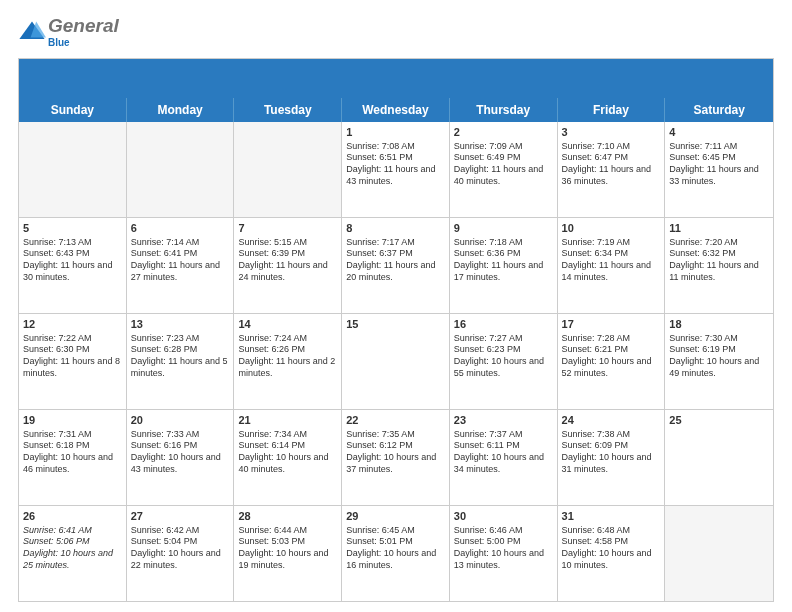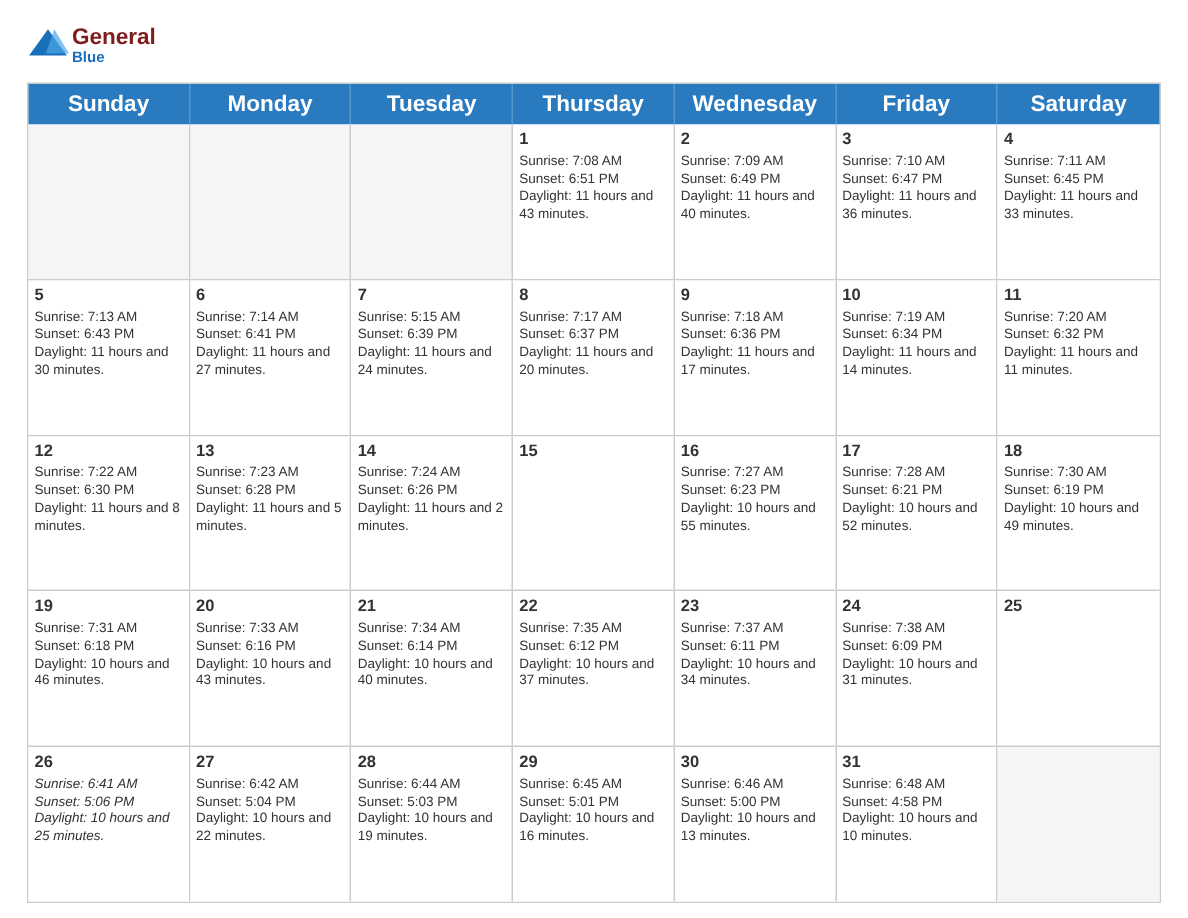--- a/index.html
+++ b/index.html
@@ -52,25 +52,26 @@
       flex-direction: column;
       border: 1px solid #ccc;
     }
     .cal-header-row {
       display: grid;
       grid-template-columns: repeat(7, 1fr);
       background: #2a7abf;
     }
     .cal-header-cell {
       color: #fff;
-      font-size: 15px;
+      font-size: 12px;
       font-weight: bold;
       text-align: center;
       padding: 5px 2px;
       border-right: 1px solid #5599cc;
+      margin-top: 39px;
     }
     .cal-header-cell:last-child { border-right: none; }
     .cal-body {
       flex: 1;
       display: flex;
       flex-direction: column;
     }
     .cal-row {
       display: grid;
       grid-template-columns: repeat(7, 1fr);
@@ -107,37 +108,37 @@
 <div class="page">
   <div class="header">
     <div class="logo">
       <div>
         <svg class="logo-icon" viewBox="0 0 40 40">
           <polygon points="20,5 38,30 2,30" fill="#1a6fba"></polygon>
           <polygon points="26,5 40,28 18,28" fill="#4da6e8" opacity="0.7"></polygon>
         </svg>
       </div>
       <div>
-        <div style="font-size:15px;font-weight:bold;color:#7f1d1d;line-height:1.1;">General</div>
+        <div style="font-size:19px;font-weight:bold;color:#737373;line-height:1.1;font-style:italic;">General</div>
         <div style="font-size:10px;font-weight:bold;color:#1a6fba;line-height:1.1;">Blue</div>
       </div>
     </div>
     <div class="title-block">
       <div class="month-title"></div>
       <div class="location"></div>
     </div>
   </div>
 
   <div class="calendar">
     <div class="cal-header-row" id="cal-header">
         <div class="cal-header-cell">Sunday</div>
         <div class="cal-header-cell">Monday</div>
         <div class="cal-header-cell">Tuesday</div>
+        <div class="cal-header-cell">Wednesday</div>
         <div class="cal-header-cell">Thursday</div>
-        <div class="cal-header-cell">Wednesday</div>
         <div class="cal-header-cell">Friday</div>
         <div class="cal-header-cell">Saturday</div>
       </div>
     <div class="cal-body" id="cal-body">
         <div class="cal-row">
           <div class="cal-cell empty"></div>
           <div class="cal-cell empty"></div>
           <div class="cal-cell empty"></div>
           <div class="cal-cell">
             <span class="day-num">1</span>

